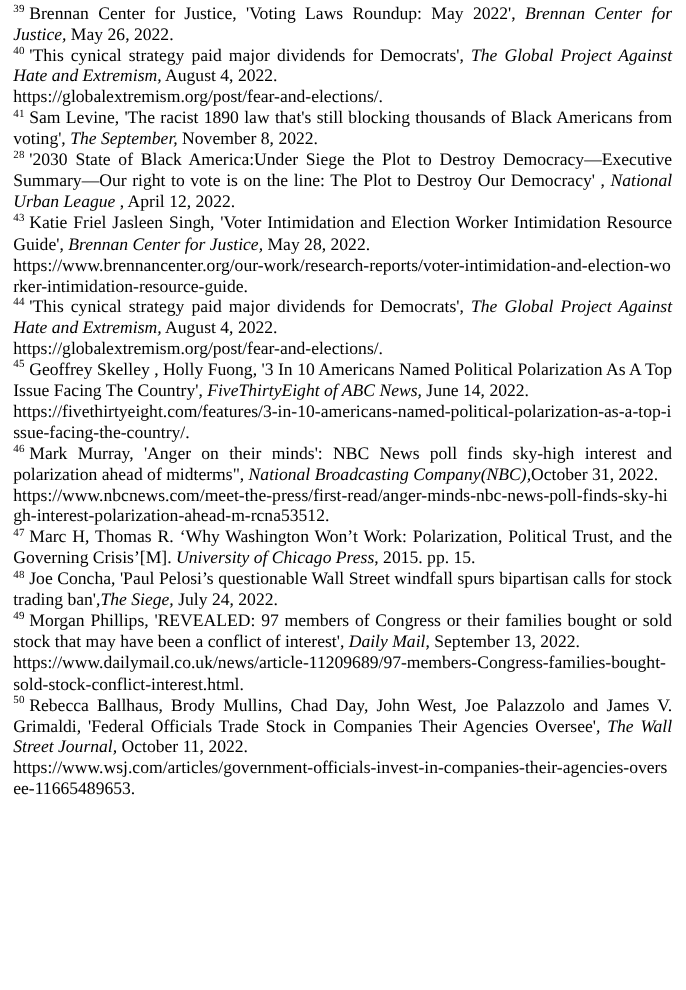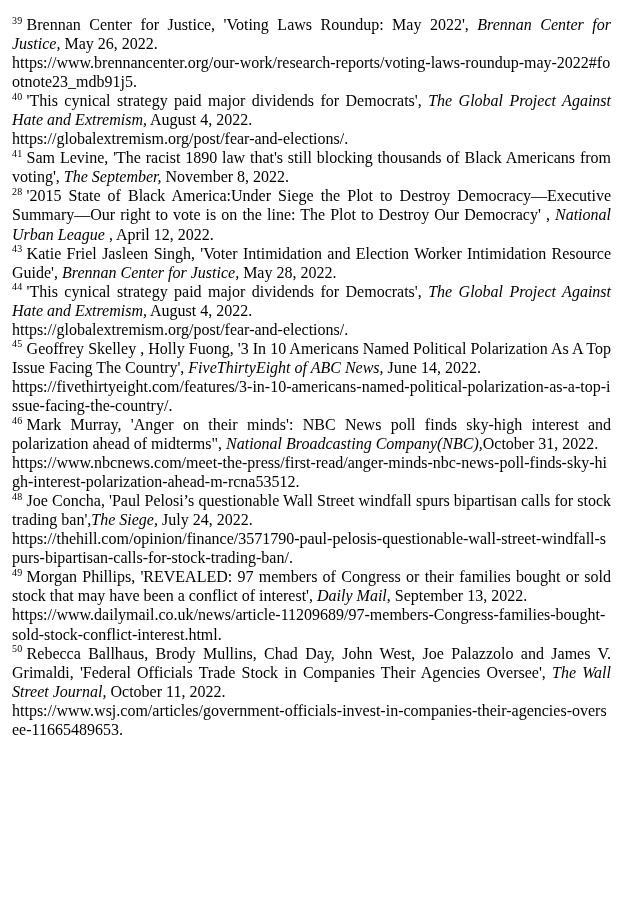--- a/index.html
+++ b/index.html
@@ -9,21 +9,21 @@
   }
   body {
     width: 624px;
     height: 900px;
     overflow: hidden;
     font-family: "Liberation Serif", "DejaVu Serif", serif;
     font-size: 16px;
     color: #000000;
   }
   .page {
-    padding: 15px 13px 0 12px;
+    padding: 3px 13px 0 12px;
   }
   .footnote {
     margin: 0;
     text-align: justify;
     line-height: 19.05px;
     overflow-wrap: break-word;
   }
   .fn-num {
     font-size: 10px;
     line-height: 0;
@@ -36,25 +36,26 @@
   }
   .footnote i {
     font-style: italic;
   }
 </style>
 </head>
 <body>
 
 <div class="page">
   <div>
-      <p class="footnote"><sup class="fn-num">39</sup><span>Brennan Center for Justice, 'Voting Laws Roundup: May 2022', </span><i>Brennan Center for Justice,</i><span> May 26, 2022.</span><br><span class="fn-url">https://www.brennancenter.org/our-work/research-reports/voting-laws-roundup-may-2022#footnote23_mdb91j5.</span></p>
+      <p class="footnote"><sup class="fn-num">39</sup><span>Brennan Center for Justice, 'Voting Laws Roundup: May 2022', </span><i>Brennan Center for Justice,</i><span> May 26, 2022.</span><br></p>
       <p class="footnote"><sup class="fn-num">40</sup><span>'This cynical strategy paid major dividends for Democrats', </span><i>The Global Project Against Hate and Extremism,</i><span> August 4, 2022.</span><br><span class="fn-url">https://globalextremism.org/post/fear-and-elections/.</span></p>
       <p class="footnote"><sup class="fn-num">41</sup><span>Sam Levine, 'The racist 1890 law that's still blocking thousands of Black Americans from voting', </span><i>The September,</i><span> November 8, 2022.</span><br></p>
-      <p class="footnote"><sup class="fn-num">28</sup><span>'2015 State of Black America:Under Siege the Plot to Destroy Democracy—Executive Summary—Our right to vote is on the line: The Plot to Destroy Our Democracy' , </span><i>National Urban League</i><span> , April 12, 2022.</span></p>
-      <p class="footnote"><sup class="fn-num">43</sup><span>Katie Friel Jasleen Singh, 'Voter Intimidation and Election Worker Intimidation Resource Guide', </span><i>Brennan Center for Justice,</i><span> May 28, 2022.</span><br></p>
+      <p class="footnote"><sup class="fn-num">28</sup><span>'2030 State of Black America:Under Siege the Plot to Destroy Democracy—Executive Summary—Our right to vote is on the line: The Plot to Destroy Our Democracy' , </span><i>National Urban League</i><span> , April 12, 2022.</span></p>
+      <p class="footnote"><sup class="fn-num">43</sup><span>Katie Friel Jasleen Singh, 'Voter Intimidation and Election Worker Intimidation Resource Guide', </span><i>Brennan Center for Justice,</i><span> May 28, 2022.</span><br><span class="fn-url">https://www.brennancenter.org/our-work/research-reports/voter-intimidation-and-election-worker-intimidation-resource-guide.</span></p>
       <p class="footnote"><sup class="fn-num">44</sup><span>'This cynical strategy paid major dividends for Democrats', </span><i>The Global Project Against Hate and Extremism,</i><span> August 4, 2022.</span><br><span class="fn-url">https://globalextremism.org/post/fear-and-elections/.</span></p>
       <p class="footnote"><sup class="fn-num">45</sup><span>Geoffrey Skelley , Holly Fuong, '3 In 10 Americans Named Political Polarization As A Top Issue Facing The Country', </span><i>FiveThirtyEight of ABC News,</i><span> June 14, 2022.</span><br><span class="fn-url">https://fivethirtyeight.com/features/3-in-10-americans-named-political-polarization-as-a-top-issue-facing-the-country/.</span></p>
       <p class="footnote"><sup class="fn-num">46</sup><span>Mark Murray, 'Anger on their minds': NBC News poll finds sky-high interest and polarization ahead of midterms", </span><i>National Broadcasting Company(NBC),</i><span>October 31, 2022.</span><br><span class="fn-url">https://www.nbcnews.com/meet-the-press/first-read/anger-minds-nbc-news-poll-finds-sky-high-interest-polarization-ahead-m-rcna53512.</span></p>
-      <p class="footnote"><sup class="fn-num">48</sup><span>Joe Concha, 'Paul Pelosi’s questionable Wall Street windfall spurs bipartisan calls for stock trading ban',</span><i>The Siege,</i><span> July 24, 2022.</span><br><span class="fn-url">https://thehill.com/opinion/finance/3571790-paul-pelosis-questionable-wall-street-windfall-spurs-bipartisan-calls-for-stock-trading-ban/.</span></p>
+      <p class="footnote"><sup class="fn-num">47</sup><span>Marc H, Thomas R. ‘Why Washington Won’t Work: Polarization, Political Trust, and the Governing Crisis’[M]. </span><i>University of Chicago Press</i><span>, 2015. pp. 15.</span></p>
+      <p class="footnote"><sup class="fn-num">48</sup><span>Joe Concha, 'Paul Pelosi’s questionable Wall Street windfall spurs bipartisan calls for stock trading ban',</span><i>The Siege,</i><span> July 24, 2022.</span><br></p>
       <p class="footnote"><sup class="fn-num">49</sup><span>Morgan Phillips, 'REVEALED: 97 members of Congress or their families bought or sold stock that may have been a conflict of interest', </span><i>Daily Mail</i><span>, September 13, 2022.</span><br><span class="fn-url">https://www.dailymail.co.uk/news/article-11209689/97-members-Congress-families-bought-sold-stock-conflict-interest.html.</span></p>
       <p class="footnote"><sup class="fn-num">50</sup><span>Rebecca Ballhaus, Brody Mullins, Chad Day, John West, Joe Palazzolo and James V. Grimaldi, 'Federal Officials Trade Stock in Companies Their Agencies Oversee', </span><i>The Wall Street Journal,</i><span> October 11, 2022.</span><br><span class="fn-url">https://www.wsj.com/articles/government-officials-invest-in-companies-their-agencies-oversee-11665489653.</span></p>
     </div>
 </div>
 
 </body></html>

